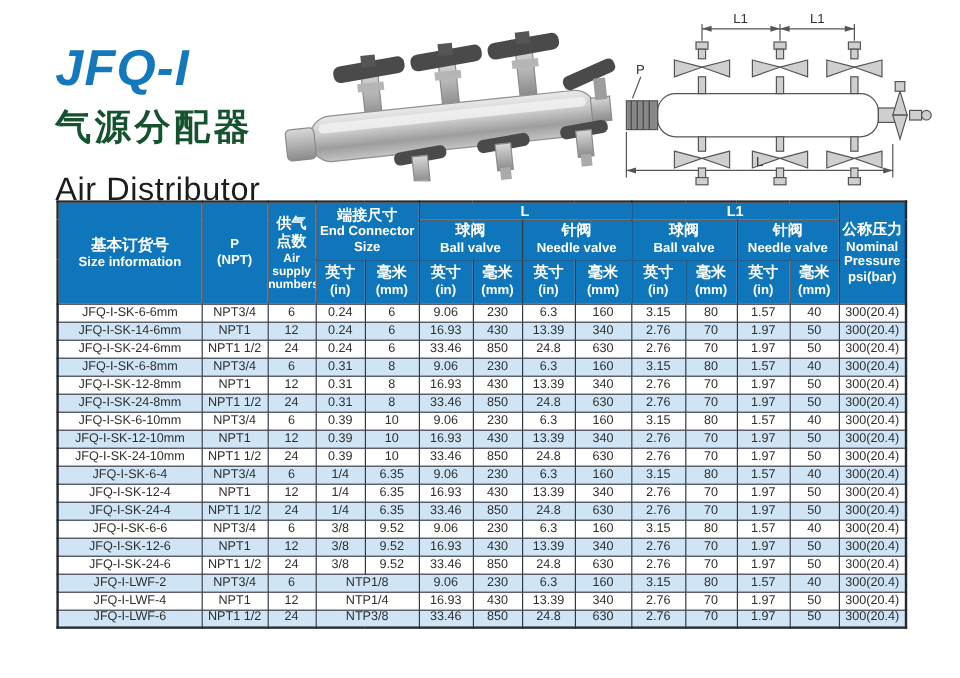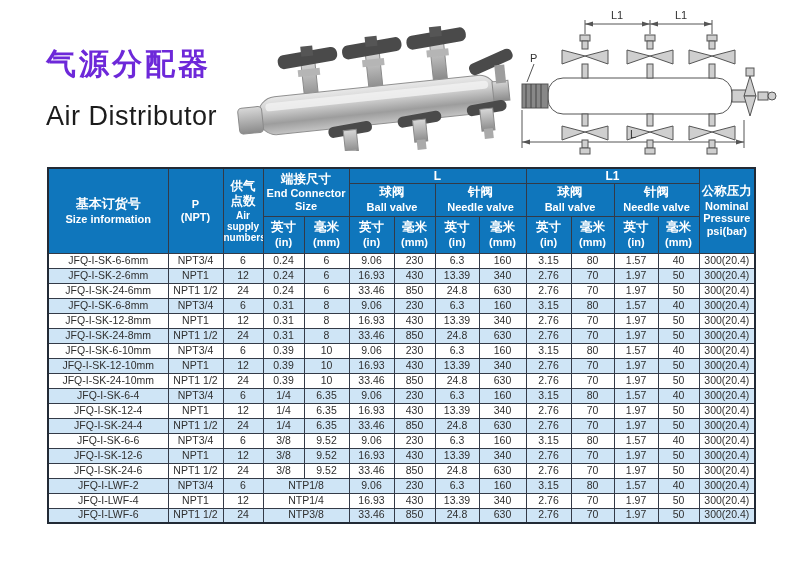--- a/index.html
+++ b/index.html
@@ -3,21 +3,21 @@
 <meta charset="utf-8">
 <style>
   * { margin:0; padding:0; box-sizing:border-box; }
   html,body { width:800px; height:565px; overflow:hidden; background:#fff; }
   body { font-family:"Liberation Sans","DejaVu Sans",sans-serif; }
   .page { position:relative; width:800px; height:565px; background:#fff; }
 
   
   .title-block { position:absolute; left:46px; top:36px; }
   .model-name { font-size:42px; font-weight:bold; font-style:italic; color:#1478bd; letter-spacing:1px; line-height:1.0; }
-  .title-cn { font-size:30px; font-weight:bold; color:#6d28d9; letter-spacing:3px; margin-top:8px; }
+  .title-cn { font-size:30px; font-weight:bold; color:#14532d; letter-spacing:3px; margin-top:8px; }
   .title-en { font-size:27px; color:#1c1c1c; margin-top:16px; letter-spacing:0.5px; }
 
   
   .photo-wrap { position:absolute; left:235px; top:6px; width:285px; height:145px; }
   
   .diagram-wrap { position:absolute; left:512px; top:2px; width:288px; height:158px; }
   .diagram-wrap text { font-family:"Liberation Sans",sans-serif; font-size:11px; fill:#333; }
 
   
   .table-wrap { position:absolute; left:47px; top:167px; width:709px; }
@@ -34,20 +34,21 @@
   .row-a th { height:15px; }
   .row-b th { height:33px; }
   .row-c th { height:37px; }
 </style>
 </head>
 <body>
 
 <div class="page">
 
   <div class="title-block">
+    <div class="model-name">JFQ-I</div>
     <div class="title-cn">气源分配器</div>
     <div class="title-en">Air Distributor</div>
   </div>
 
   <div class="photo-wrap">
     <svg width="285" height="145" viewBox="0 0 285 145">
       <defs>
         <linearGradient id="silv" x1="0" y1="0" x2="0" y2="1">
           <stop offset="0" stop-color="#e9e9e9"></stop>
             <stop offset="0.35" stop-color="#cfcfcf"></stop>
@@ -325,21 +326,21 @@
             <td>230</td>
             <td>6.3</td>
             <td>160</td>
             <td>3.15</td>
             <td>80</td>
             <td>1.57</td>
             <td>40</td>
             <td>300(20.4)</td>
           </tr>
           <tr class="stripe">
-            <td>JFQ-I-SK-2-6mm</td>
+            <td>JFQ-I-SK-14-6mm</td>
             <td>NPT1</td>
             <td>12</td>
             <td>0.24</td>
             <td>6</td>
             <td>16.93</td>
             <td>430</td>
             <td>13.39</td>
             <td>340</td>
             <td>2.76</td>
             <td>70</td>

